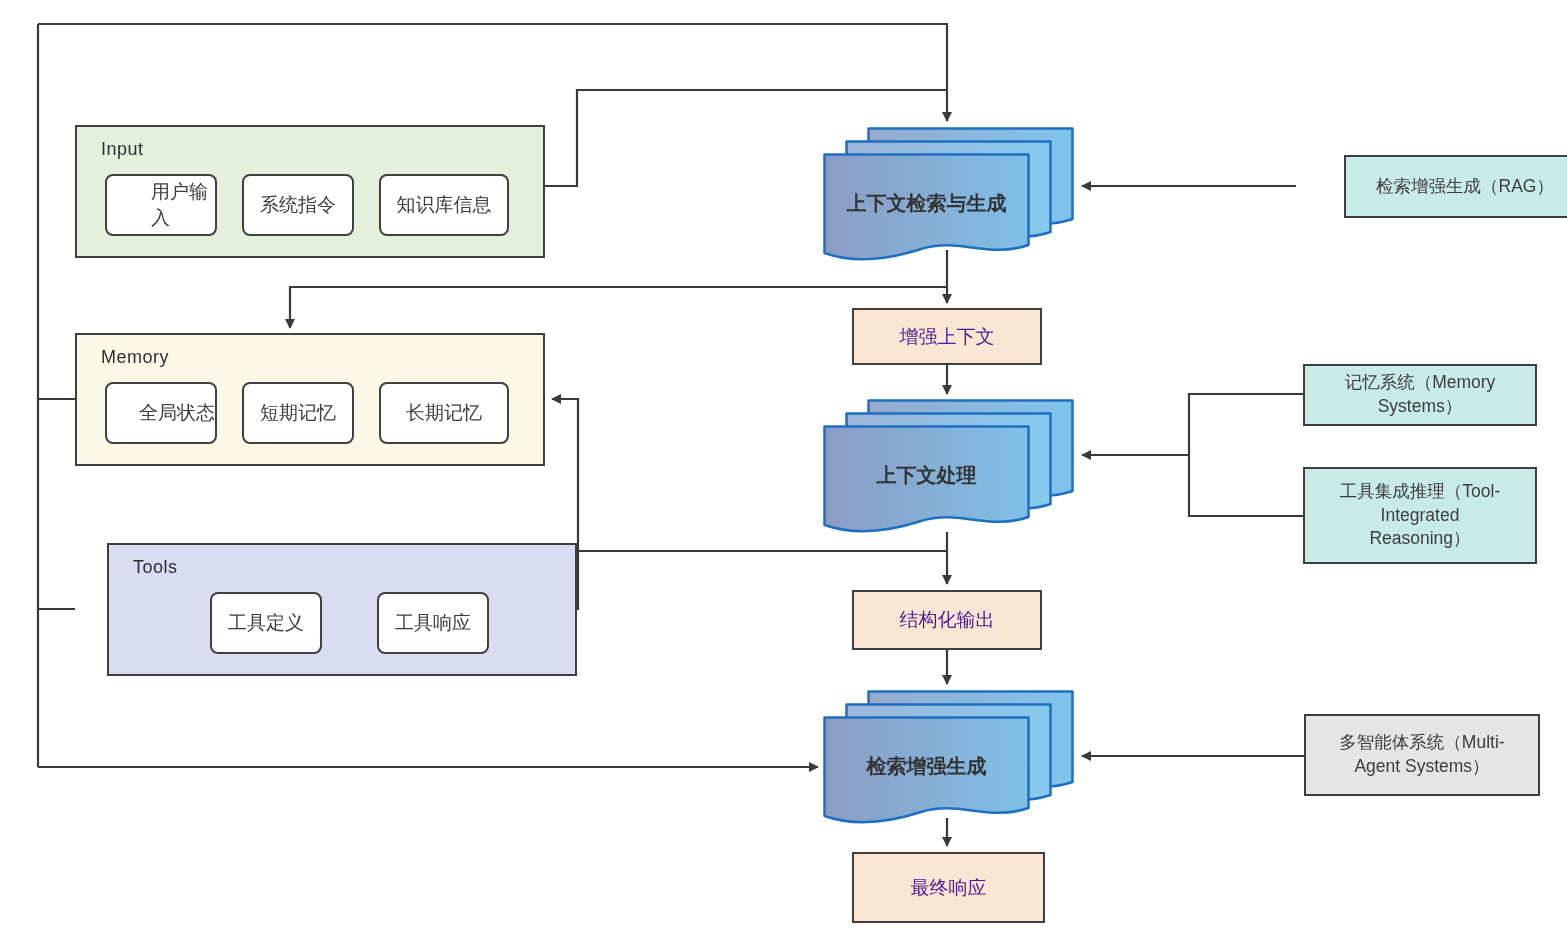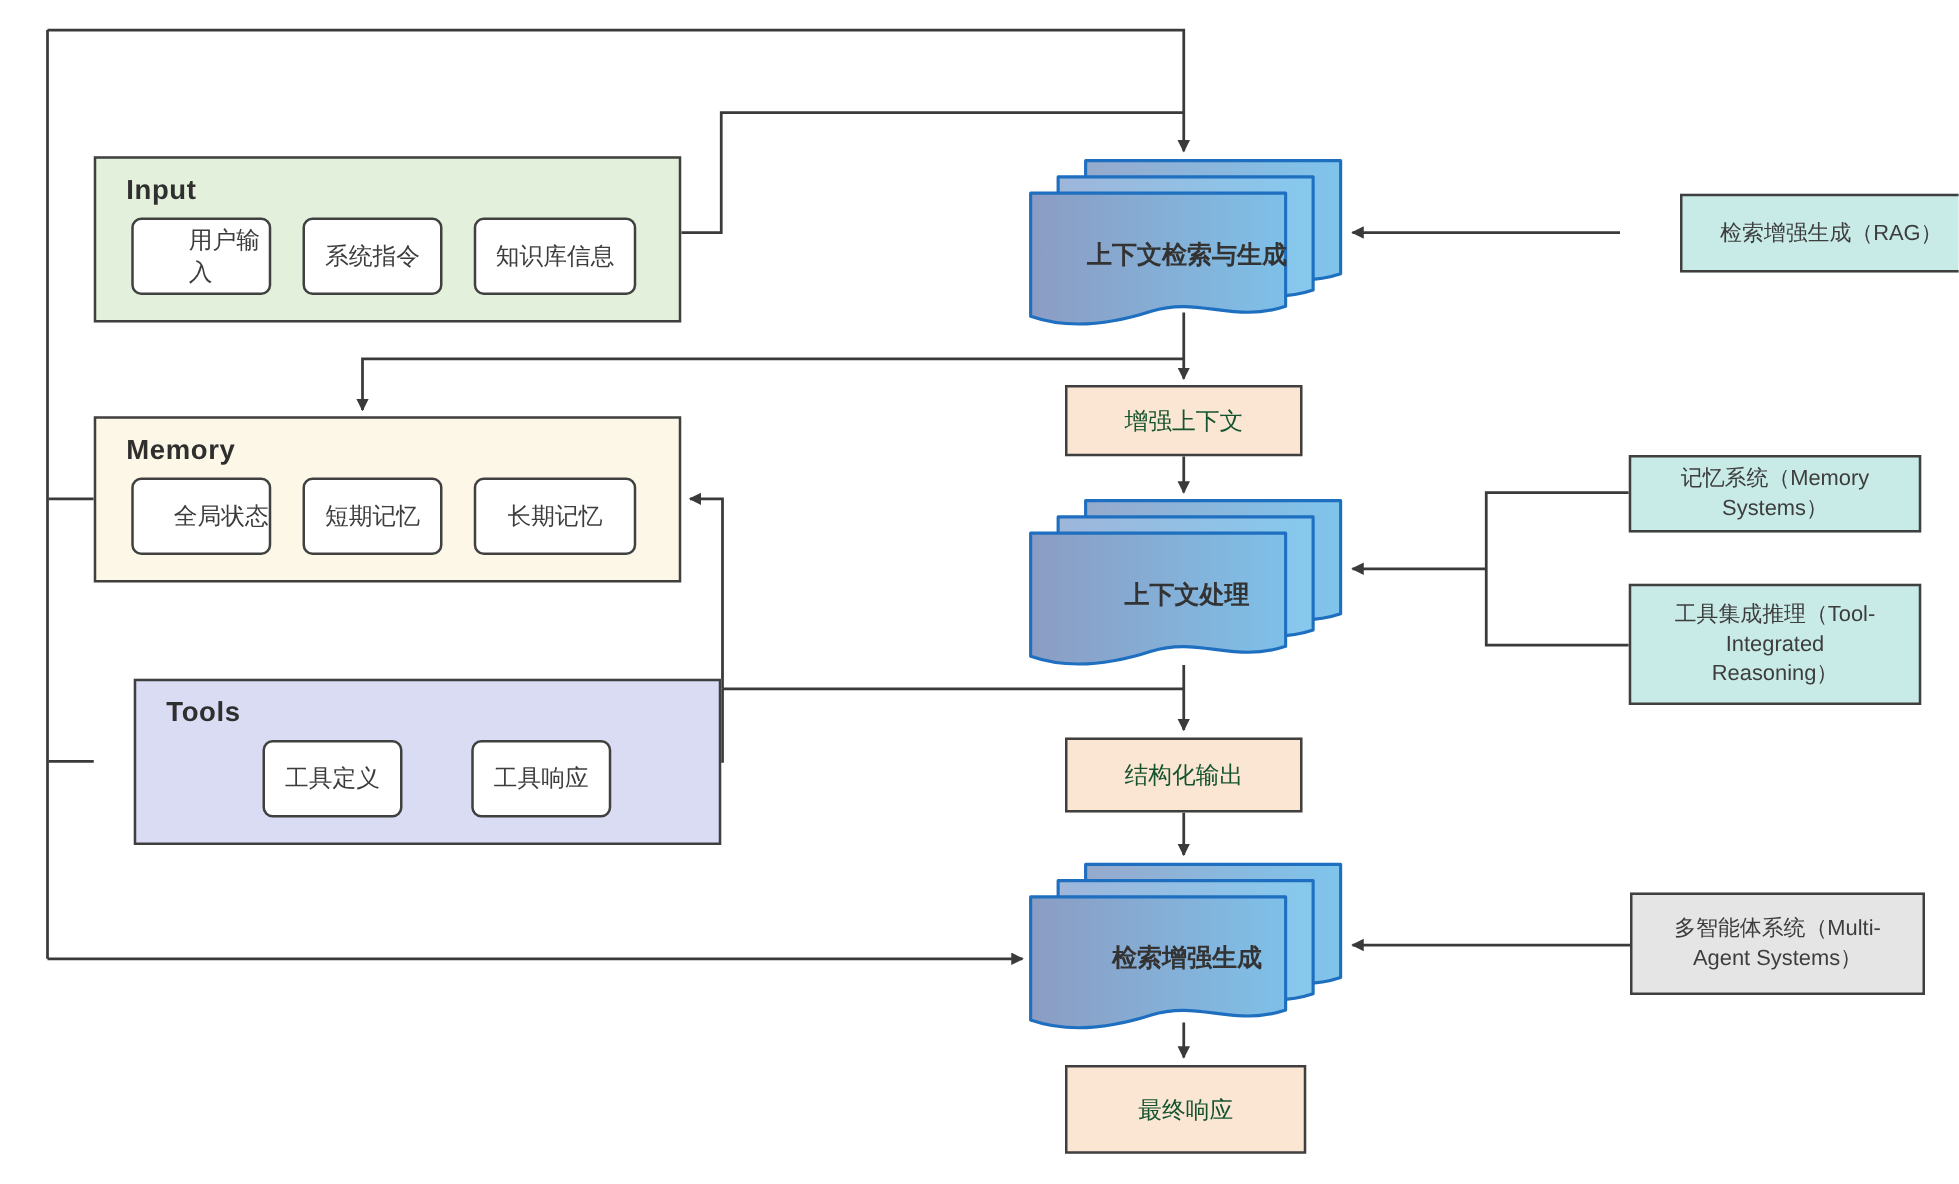--- a/index.html
+++ b/index.html
@@ -1,31 +1,31 @@
 <!DOCTYPE html>
 <html><head>
 <meta charset="utf-8">
 <style>
   html,body{margin:0;padding:0;background:#ffffff;}
   body{font-family:"Liberation Sans","DejaVu Sans",sans-serif;}
   #canvas{position:relative;width:1567px;height:947px;background:#ffffff;overflow:hidden;}
   #wires{position:absolute;left:0;top:0;width:1567px;height:947px;z-index:1;}
   .node{position:absolute;box-sizing:border-box;z-index:2;}
   .group{background:#fff;border:2.5px solid #3f3f3f;}
-  .group-label{position:absolute;left:24px;top:12px;font-weight:bold;font-size:22px;color:#2f2f2f;letter-spacing:.5px;}
+  .group-label{position:absolute;left:24px;top:12px;font-weight:normal;font-size:18px;color:#2f2f2f;letter-spacing:.5px;}
   .chip{position:absolute;box-sizing:border-box;background:#ffffff;border:2px solid #404040;border-radius:8px;
         display:flex;align-items:center;justify-content:center;font-size:19px;color:#3d3d3d;}
   .plain{border:2.5px solid #3f3f3f;display:flex;align-items:center;justify-content:center;
-         font-size:19px;color:#14532d;}
+         font-size:19px;color:#4c1d95;}
   .tealbox{border:2.5px solid #3f3f3f;display:flex;align-items:center;justify-content:center;
            font-size:17.5px;color:#3d3d3d;text-align:center;line-height:1.35;white-space:pre-line;padding:4px 8px;}
   .stack{position:absolute;width:252px;height:140px;z-index:2;}
   .stack svg{position:absolute;left:0;top:0;overflow:visible;}
   .stack-label{position:absolute;left:0;top:26px;width:207px;height:100px;display:flex;align-items:center;
-               justify-content:center;font-weight:bold;font-size:20px;color:#333333;z-index:3;padding-left:23px;}
+               justify-content:center;font-weight:bold;font-size:20px;color:#333333;z-index:3;}
 </style>
 </head>
 <body>
 
 <div id="canvas">
 
   <svg id="wires" viewBox="0 0 1567 947">
     <defs>
       <marker id="arr" markerWidth="11" markerHeight="11" refX="9" refY="5" orient="auto" markerUnits="userSpaceOnUse">
         <path d="M0,0 L10,5 L0,10 Z" fill="#3a3a3a"></path>

